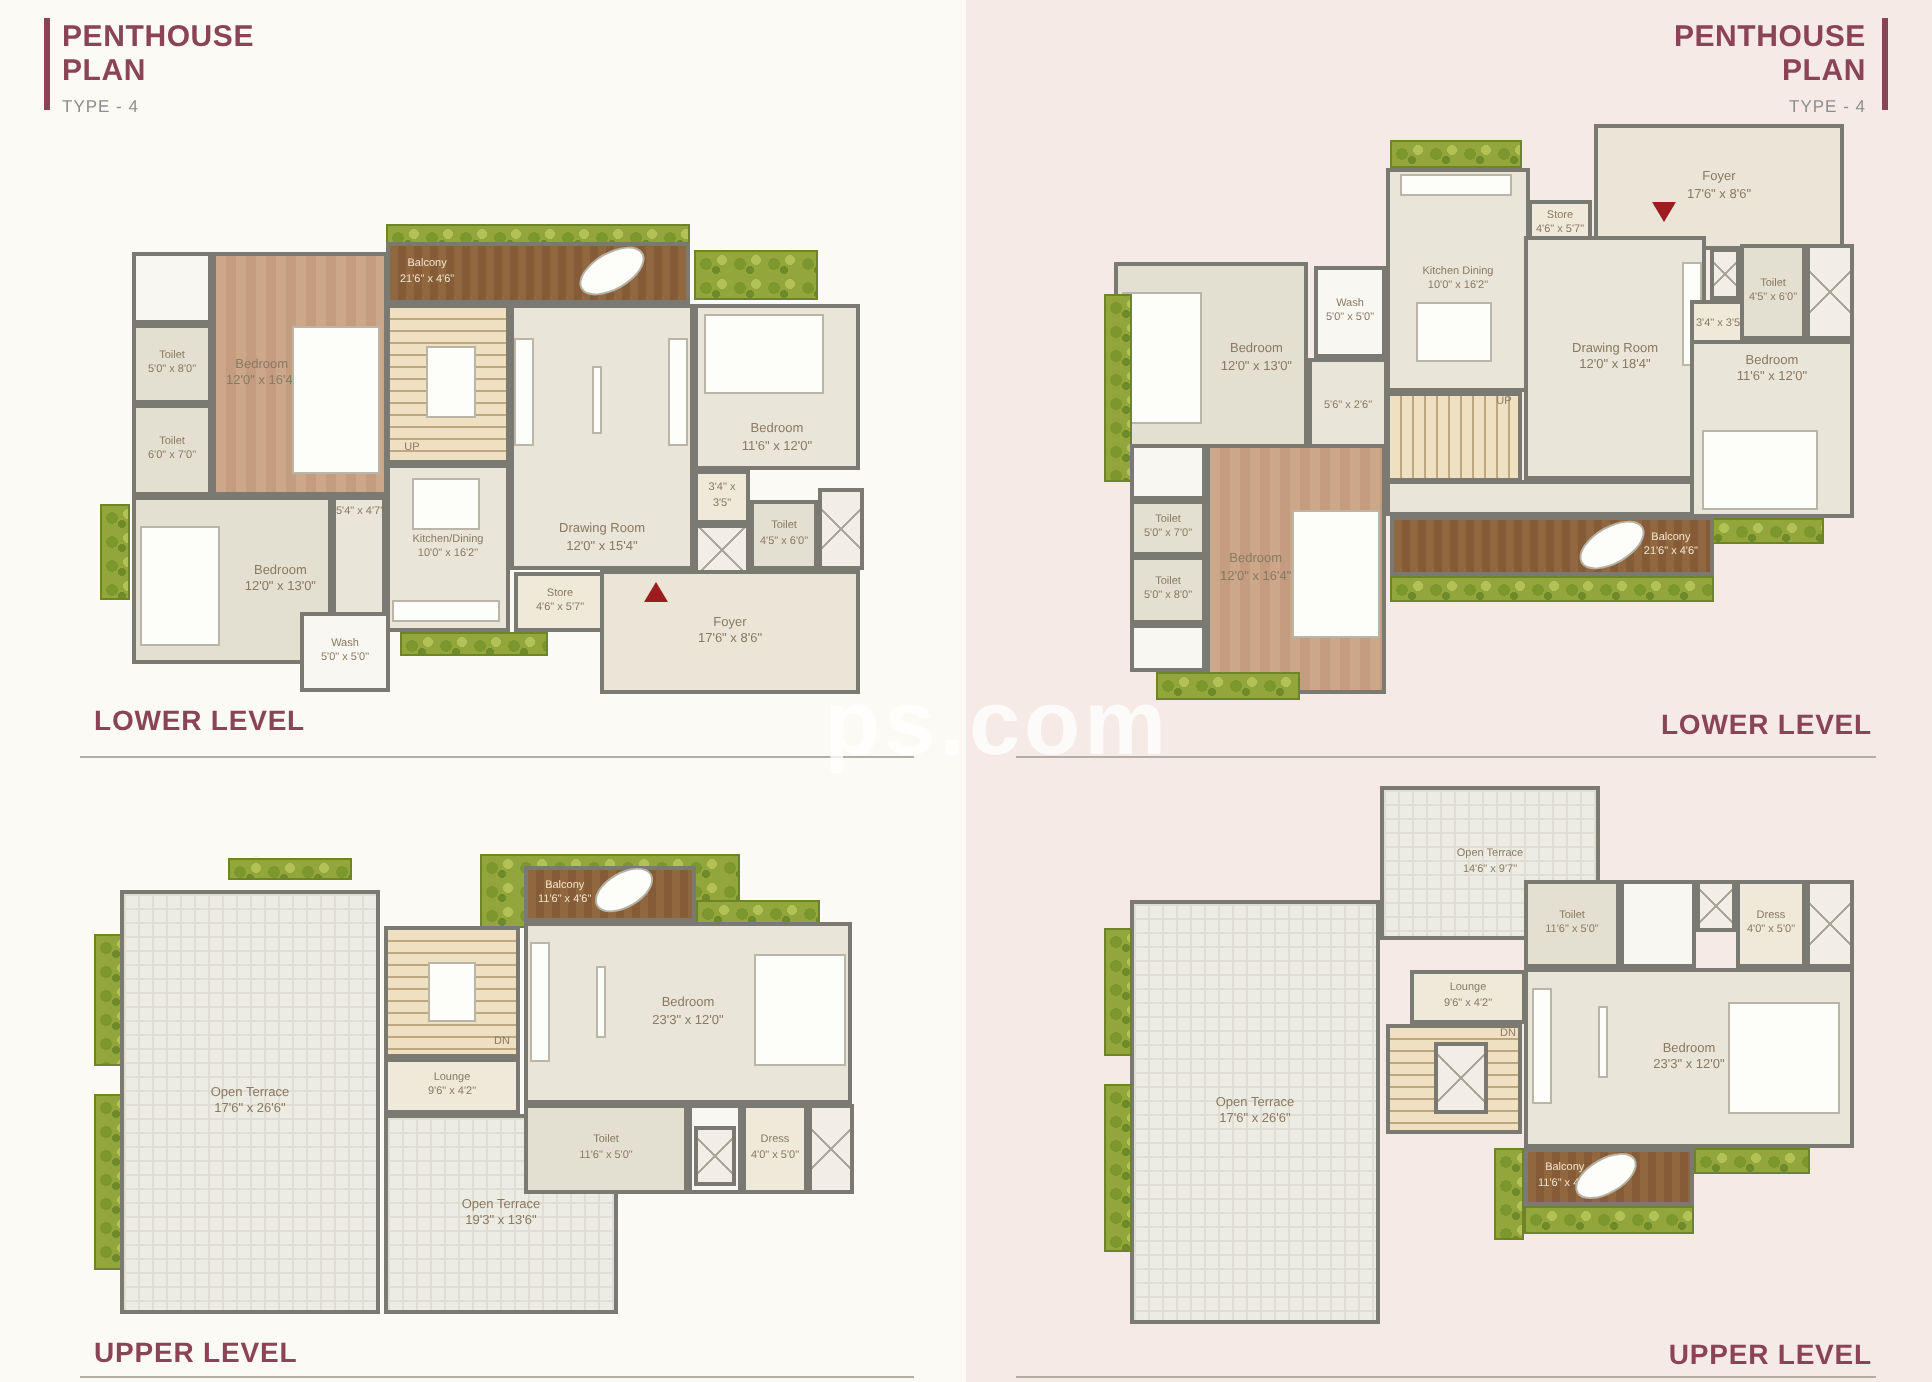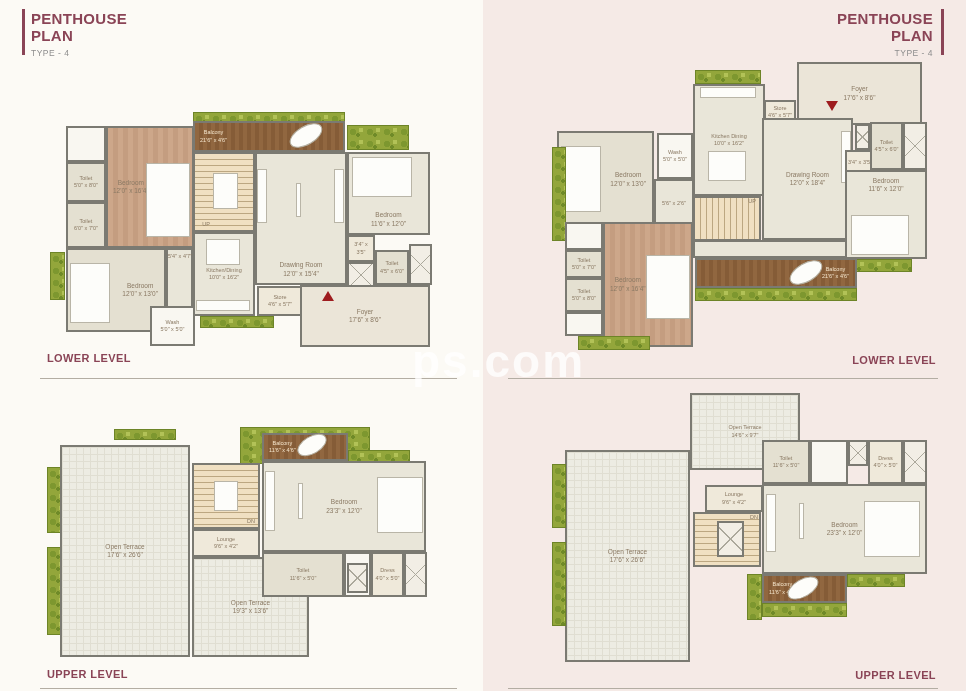--- a/index.html
+++ b/index.html
@@ -3,21 +3,21 @@
 <meta charset="utf-8">
 <style>
   html,body{margin:0;padding:0;width:966px;height:691px;font-family:"Liberation Sans",sans-serif;}
   #stage{position:relative;width:966px;height:691px;background:#fcfaf5;overflow:hidden;}
   .halfR{position:absolute;left:483px;top:0;width:483px;height:691px;background:#f5eae6;}
   
   .hdrbar{position:absolute;width:3px;background:#8a4456;}
   .hdr{position:absolute;z-index:5;}
   .hdr-title{font-size:15px;font-weight:bold;color:#8a4456;line-height:1.15;letter-spacing:.3px;white-space:pre-line;}
   .hdr-sub{font-size:8.5px;color:#8d8d8d;letter-spacing:.5px;margin-top:3px;}
-  .lvl{position:absolute;font-size:11px;font-weight:bold;color:#8a4456;letter-spacing:.4px;z-index:5;}
+  .lvl{position:absolute;font-size:14px;font-weight:bold;color:#8a4456;letter-spacing:.4px;z-index:5;}
   .levelline{position:absolute;height:1px;background:#b3ada3;z-index:5;}
   
   .room{position:absolute;box-sizing:border-box;border:2px solid #7b7a72;display:flex;align-items:center;justify-content:center;text-align:center;overflow:hidden;}
   .rl{font-size:6.5px;line-height:1.3;color:#8a7963;white-space:pre-line;}
   .xs{font-size:5.5px;}
   .wl{color:#f3e4cb;}
   .lbl-left{justify-content:flex-start;padding-left:5px;}
   .lbl-right{justify-content:flex-end;padding-right:6px;}
   .lbl-top{align-items:flex-start;padding-top:5px;}
   .lbl-bottom{align-items:flex-end;padding-bottom:5px;}

